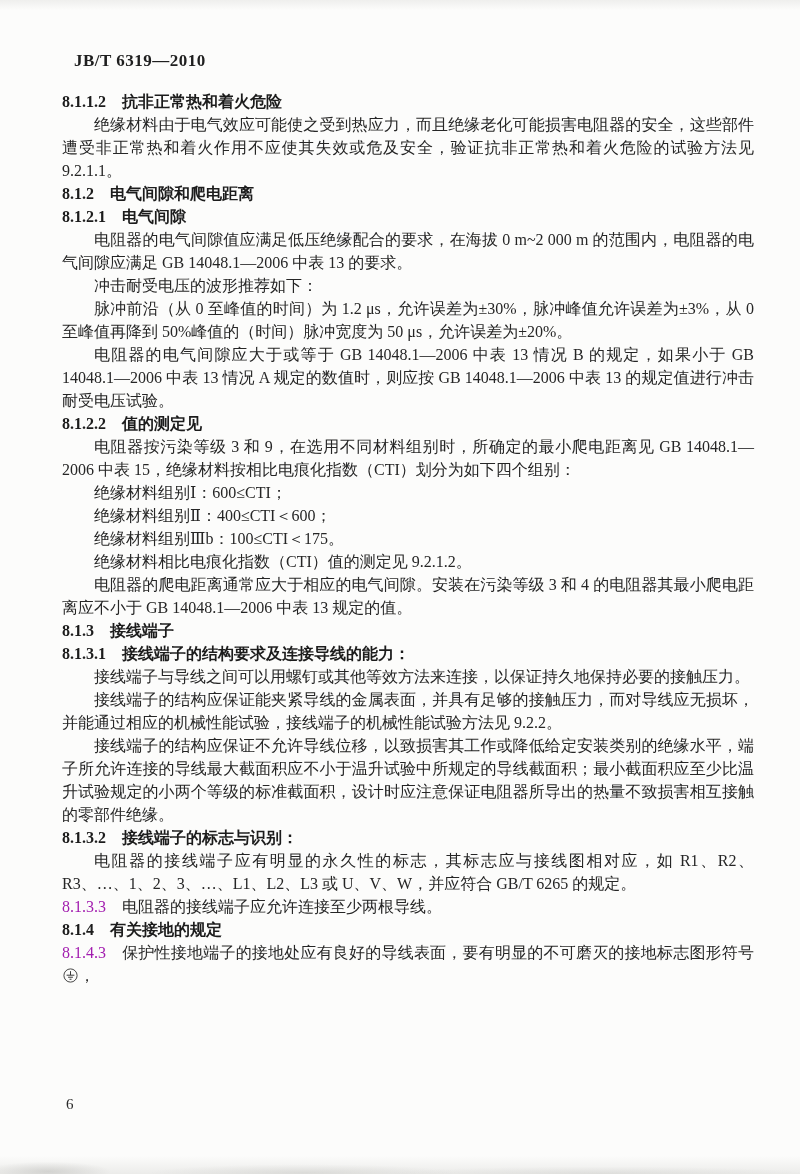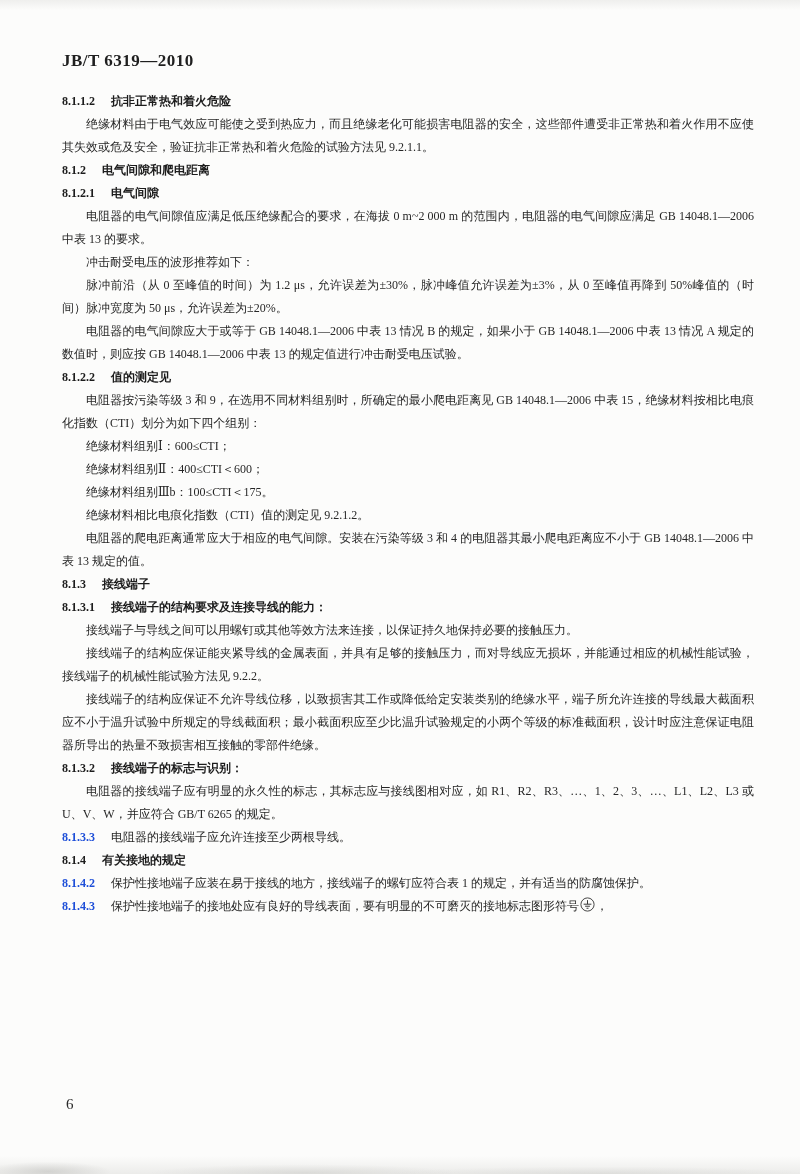--- a/index.html
+++ b/index.html
@@ -27,28 +27,28 @@
     background:
       radial-gradient(ellipse 90px 14px at 6% 90%,rgba(130,130,125,0.25),transparent 70%),
       radial-gradient(ellipse 220px 12px at 38% 95%,rgba(140,140,133,0.18),transparent 70%),
       radial-gradient(ellipse 300px 10px at 75% 98%,rgba(140,140,133,0.14),transparent 70%),
       linear-gradient(to top,rgba(150,150,144,0.16),transparent 70%);
     pointer-events:none;
   }
   .std-no{
     font-size:17px;line-height:22px;font-weight:600;
     letter-spacing:0.5px;color:#1f1f1f;
-    margin:0 0 18px 0;
+    margin:0 0 18px 12px;
   }
-  .content{font-size:12px;line-height:23px;text-align:justify;}
+  .content{font-size:16px;line-height:23px;text-align:justify;}
   .content p{margin:0;padding:0;}
   .para{text-indent:2em;}
   .heading{font-weight:700;color:#1c1c1c;}
   .heading .num,.clause .num{margin-right:16px;}
-  .clause .num{font-weight:700;color:#1d4ed8;}
+  .clause .num{font-weight:400;color:#a21caf;}
   .earth-symbol{
     display:inline-block;width:15px;height:15px;
     vertical-align:-2px;margin:0 1px;
   }
   .page-no{
     position:absolute;left:66px;top:1096px;
     font-size:15px;color:#2a2a2a;
   }
 </style>
 </head>
@@ -92,21 +92,20 @@
 
     <p class="heading"><span class="num">8.1.3.2</span><span>接线端子的标志与识别：</span></p>
 
     <p class="para">电阻器的接线端子应有明显的永久性的标志，其标志应与接线图相对应，如 R1、R2、R3、…、1、2、3、…、L1、L2、L3 或 U、V、W，并应符合 GB/T 6265 的规定。</p>
 
     <p class="clause"><span class="num">8.1.3.3</span><span>电阻器的接线端子应允许连接至少两根导线。</span></p>
 
     <p class="heading"><span class="num">8.1.4</span><span>有关接地的规定</span></p>
 
 
-    <p class="clause"><span class="num">8.1.4.2</span><span>保护性接地端子应装在易于接线的地方，接线端子的螺钉应符合表 1 的规定，并有适当的防腐蚀保护。</span></p>
 
     <p class="clause"><span class="num">8.1.4.3</span><span>保护性接地端子的接地处应有良好的导线表面，要有明显的不可磨灭的接地标志图形符号</span><span class="earth-symbol"><svg viewBox="0 0 20 20" width="15" height="15" aria-hidden="true">
             <circle cx="10" cy="10" r="8.8" fill="none" stroke="#333" stroke-width="1.2"></circle>
             <line x1="10" y1="4.2" x2="10" y2="9.4" stroke="#333" stroke-width="1.3"></line>
             <line x1="4.8" y1="9.6" x2="15.2" y2="9.6" stroke="#333" stroke-width="1.3"></line>
             <line x1="6.8" y1="12.3" x2="13.2" y2="12.3" stroke="#333" stroke-width="1.3"></line>
             <line x1="8.7" y1="15" x2="11.3" y2="15" stroke="#333" stroke-width="1.3"></line>
           </svg></span><span>，</span></p>
 
   </div>

